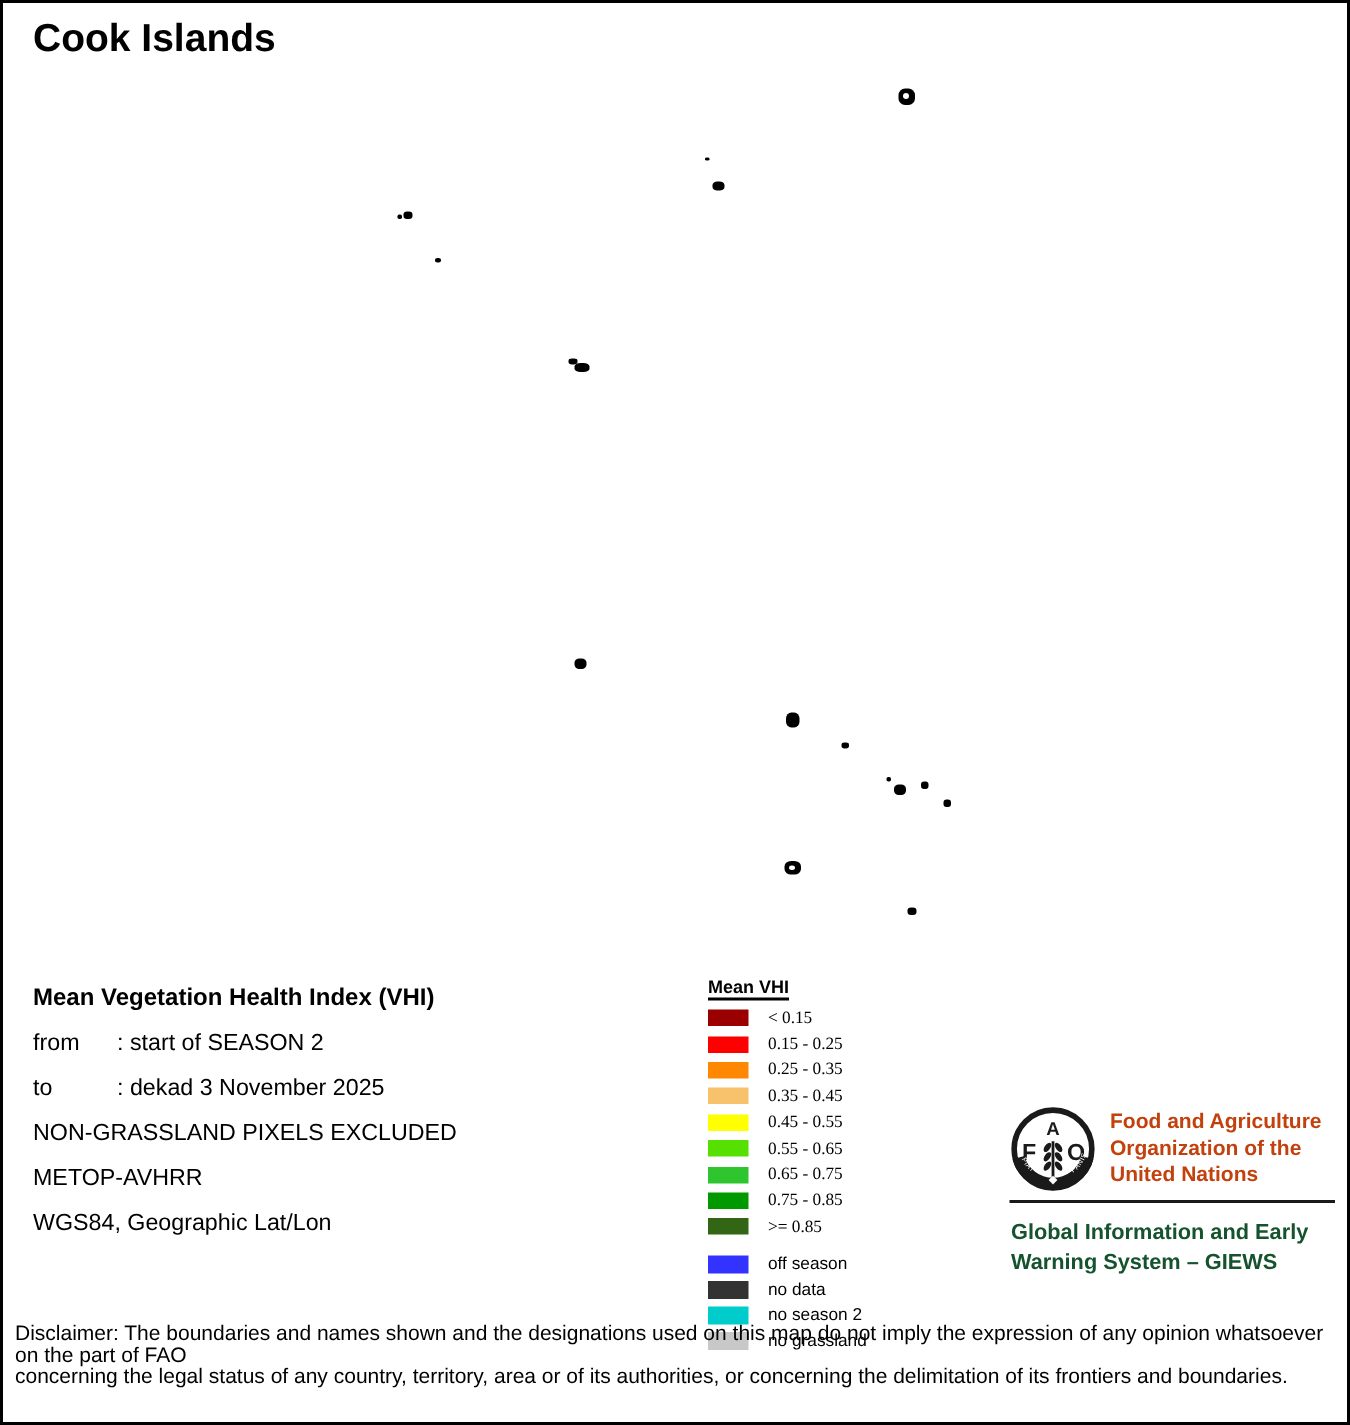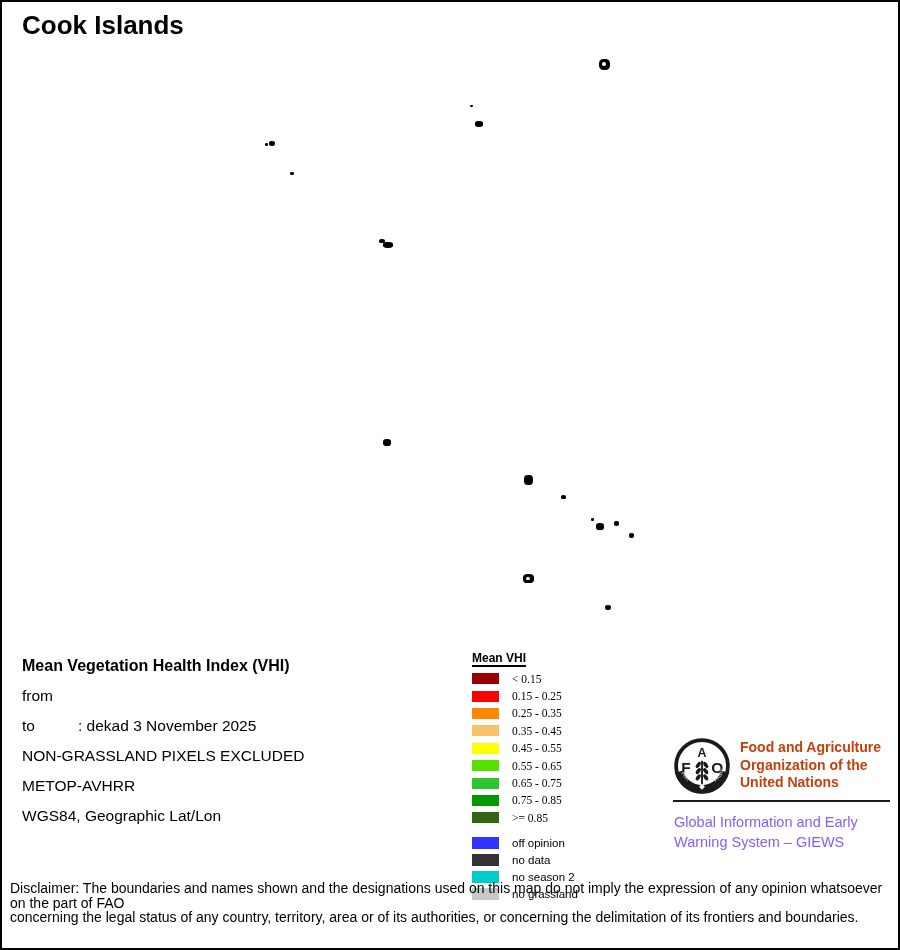--- a/index.html
+++ b/index.html
@@ -26,21 +26,21 @@
   .legend-statuses{position:absolute;left:470px;top:832px;}
   .legend-row{display:flex;align-items:center;height:17.4px;}
   .legend-statuses .legend-row{height:17.2px;}
   .legend-swatch{width:27px;height:11px;margin-right:13px;flex:0 0 auto;}
   .legend-statuses .legend-swatch{height:12px;}
   .legend-label{font-size:11.5px;white-space:nowrap;}
   
   .fao-logo{position:absolute;left:671px;top:735px;width:58px;height:58px;}
   .org-text{position:absolute;left:738px;top:737px;font-size:14px;font-weight:bold;line-height:17.5px;color:#c2410c;}
   .brand-divider{position:absolute;left:671px;top:798px;width:217px;height:2px;background:#1a1a1a;}
-  .system-text{position:absolute;left:672px;top:811px;font-size:14.5px;line-height:19.5px;color:#8b5cf6;}
+  .system-text{position:absolute;left:672px;top:811px;font-size:14.5px;line-height:19.5px;color:#14532d;font-weight:bold;}
   .org-line,.system-line{display:block;}
   
   .disclaimer{position:absolute;left:8px;top:879px;right:8px;font-size:14px;line-height:14.5px;}
   .disclaimer span{display:block;}
 </style>
 </head>
 <body>
 
 <div class="frame">
 
@@ -67,20 +67,21 @@
       <div class="island" style="left: 521px; top: 572px; width: 11px; height: 9px;">
         <div class="island-hole"></div>
       </div>
       <div class="island" style="left: 603px; top: 603px; width: 6px; height: 5px;"></div>
     </div>
 
   <div class="info">
     <div class="info-heading">Mean Vegetation Health Index (VHI)</div>
     <div class="info-row">
       <span class="lbl">from</span>
+      <span>: start of SEASON 2</span>
     </div>
     <div class="info-row">
       <span class="lbl">to</span>
       <span>: dekad 3 November 2025</span>
     </div>
     <div class="info-line">NON-GRASSLAND PIXELS EXCLUDED</div>
     <div class="info-line">METOP-AVHRR</div>
     <div class="info-line">WGS84, Geographic Lat/Lon</div>
   </div>
 
@@ -119,21 +120,21 @@
         <span class="legend-label">0.75 - 0.85</span>
       </div>
       <div class="legend-row">
         <span class="legend-swatch" style="background: rgb(51, 102, 20);"></span>
         <span class="legend-label">&gt;= 0.85</span>
       </div>
     </div>
   <div class="legend-statuses" id="legend-statuses">
       <div class="legend-row">
         <span class="legend-swatch" style="background: rgb(51, 51, 255);"></span>
-        <span class="legend-label">off opinion</span>
+        <span class="legend-label">off season</span>
       </div>
       <div class="legend-row">
         <span class="legend-swatch" style="background: rgb(51, 51, 51);"></span>
         <span class="legend-label">no data</span>
       </div>
       <div class="legend-row">
         <span class="legend-swatch" style="background: rgb(0, 204, 204);"></span>
         <span class="legend-label">no season 2</span>
       </div>
       <div class="legend-row">

